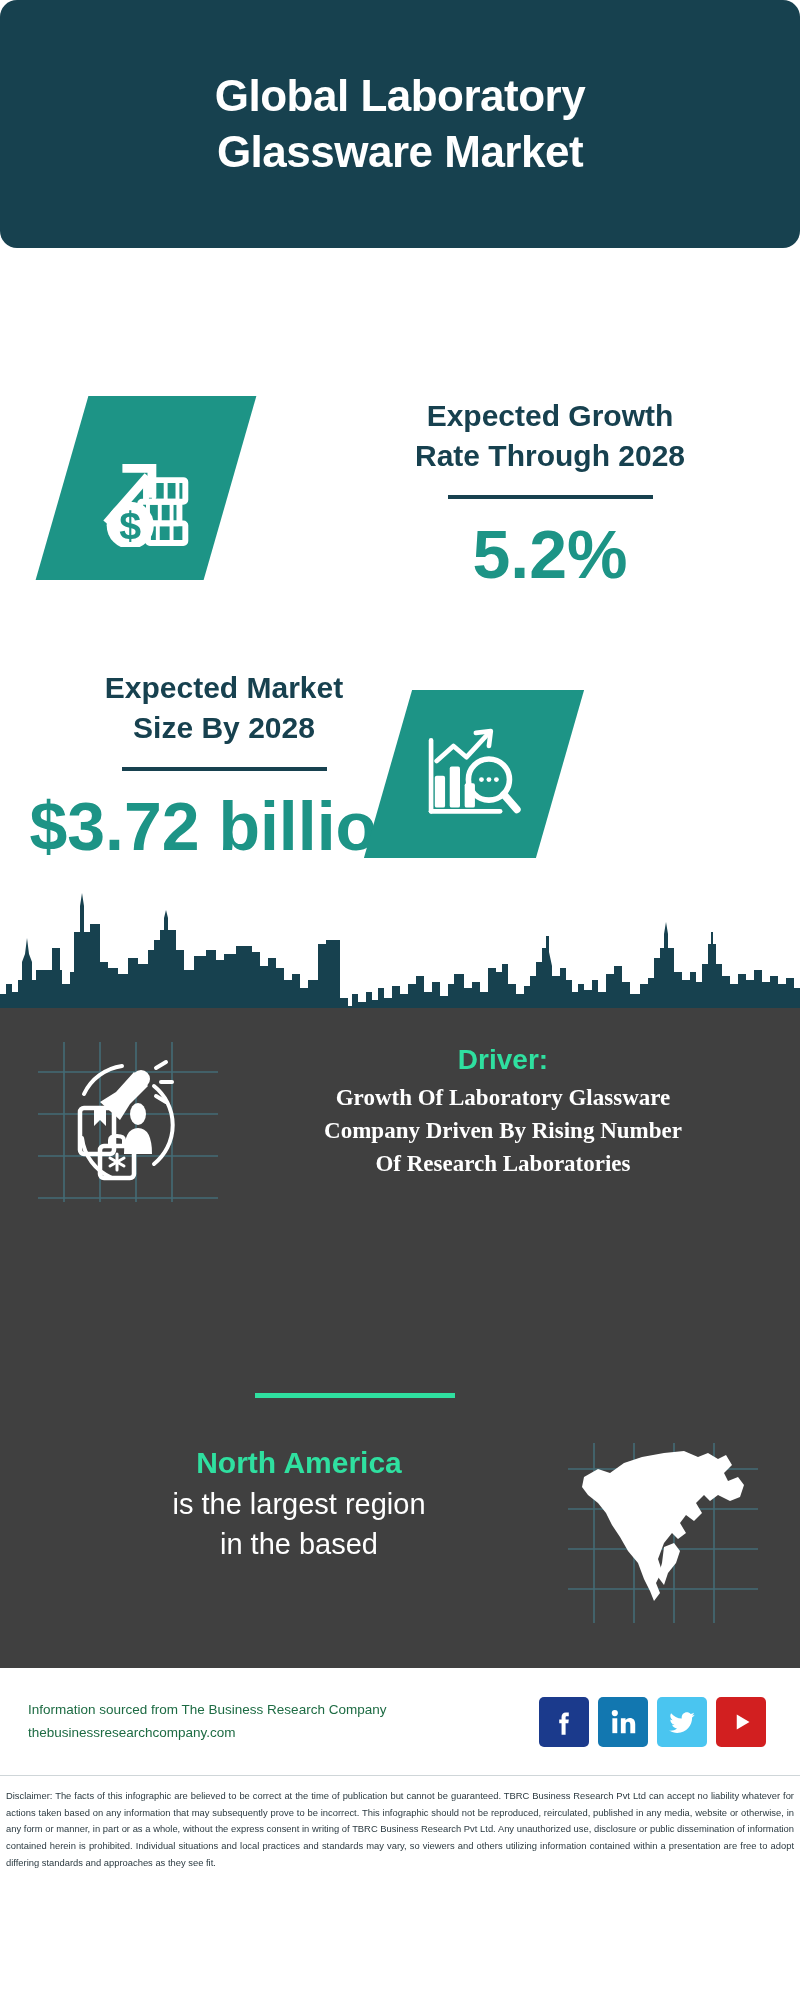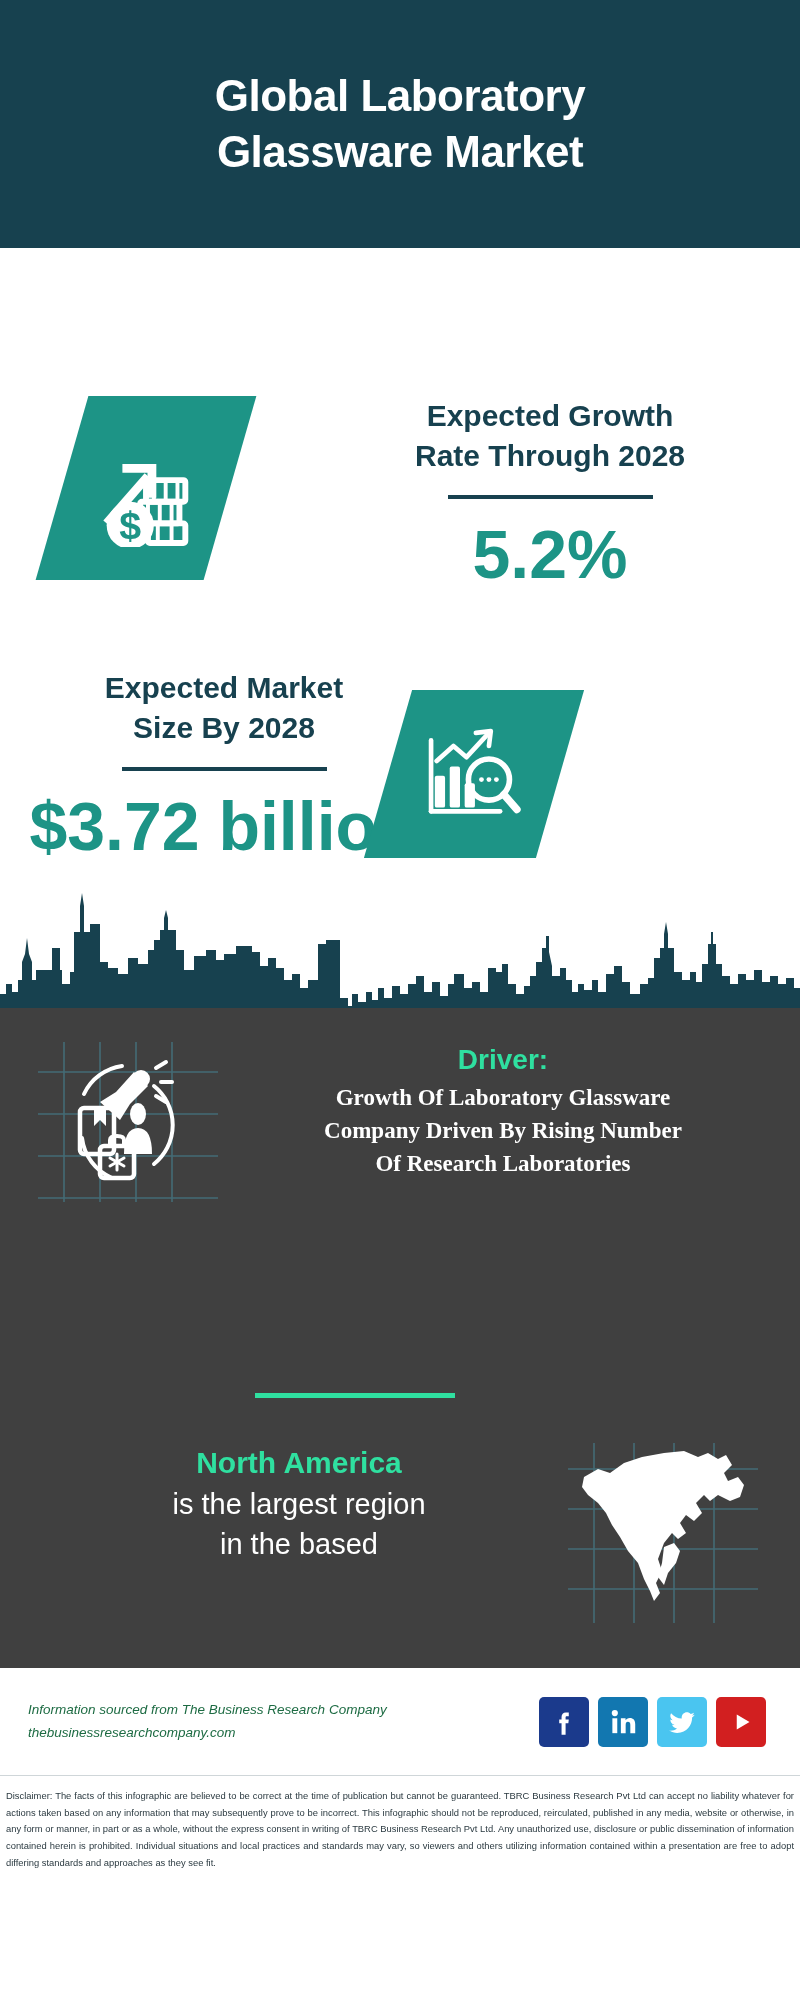--- a/index.html
+++ b/index.html
@@ -13,20 +13,21 @@
   }
 
   
   .header {
     background:#17414f;
     height:248px;
     display:flex;
     align-items:center;
     justify-content:center;
     padding:1px 60px;
+    border-radius:17px;
   }
   .header-title {
     color:#ffffff;
     font-size:44px;
     font-weight:bold;
     line-height:1.28;
     text-align:center;
     letter-spacing:-0.5px;
   }
 
@@ -176,21 +177,21 @@
 
   
   .source-bar {
     height:108px;
     background:#ffffff;
     display:flex;
     align-items:center;
     padding:0 28px;
     border-bottom:1px solid #cfd6d9;
   }
-  .source-text { flex:1;font-style:italic; }
+  .source-text { flex:1; }
   .source-line {
     color:#1d6b43;
     font-size:13.5px;
     line-height:1.65;
   }
   .social {
     display:flex;
     gap:9px;
     align-items:center;
     margin-right:6px;

